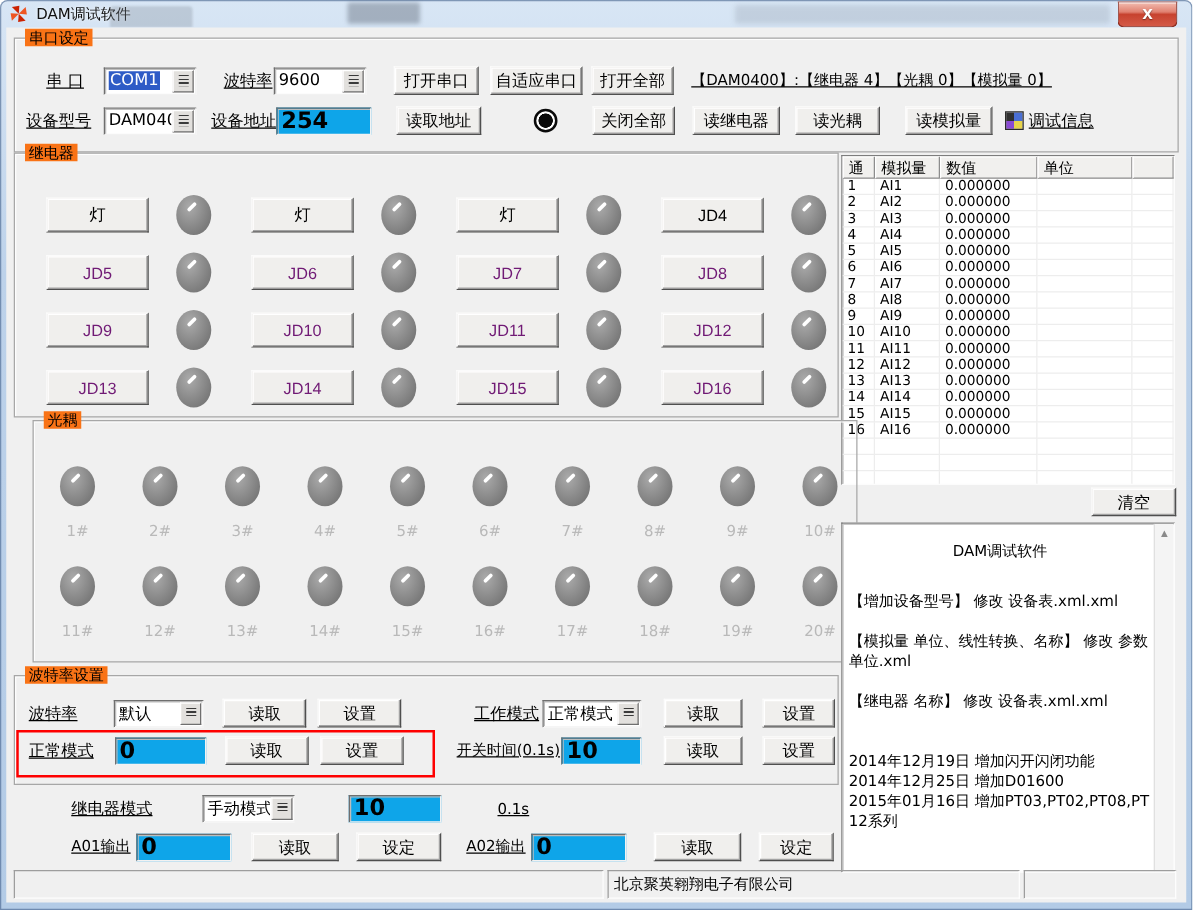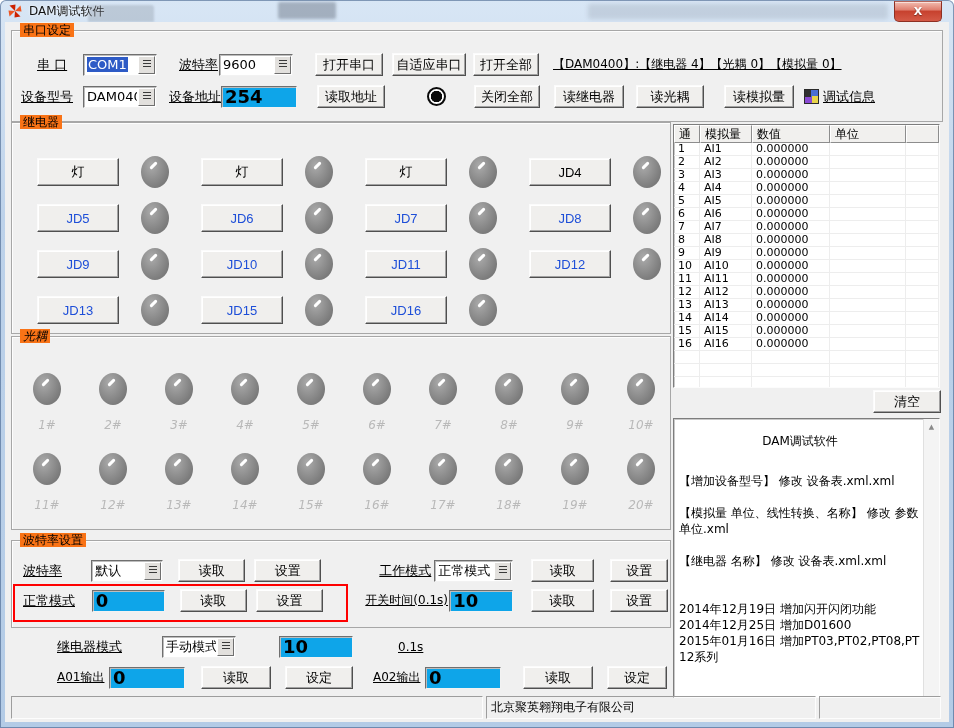--- a/index.html
+++ b/index.html
@@ -14,21 +14,21 @@
   .app-icon{width:16px;height:16px;margin-left:7px;flex:0 0 auto;}
   .title-text{margin-left:6px;font-size:12px;color:#111;text-shadow:0 0 3px rgba(255,255,255,.9);}
   .close-btn{position:absolute;top:1px;right:12px;width:46px;height:19px;display:flex;align-items:center;justify-content:center;background:linear-gradient(180deg,#f2bcb0 0%,#e08070 40%,#c7422f 50%,#d45a47 100%);border:1px solid #8e3023;border-top-color:#b4655a;border-radius:0 0 5px 5px;color:#fff;font-weight:bold;font-size:11px;box-shadow:inset 0 1px 0 rgba(255,255,255,.55);cursor:pointer;text-shadow:0 1px 1px rgba(0,0,0,.45);}
   
   .client{position:absolute;left:5px;top:22px;width:944px;height:700px;background:#f0f0f0;}
   
   .groupbox{position:absolute;border:1px solid #a7a7a7;box-shadow:inset 1px 1px 0 #fdfdfd;}
   .legend{position:absolute;top:-8px;left:8px;background:#f97316;padding:0 3px;font-size:12px;line-height:14px;}
   
   .btn3d{display:flex;align-items:center;justify-content:center;background:#f0efed;border:1px solid;border-color:#fbfbfb #4f4f4f #4f4f4f #fbfbfb;box-shadow:inset -1px -1px 0 #a2a2a2,inset 1px 1px 0 #ffffff;font-size:13px;color:#000;cursor:pointer;box-sizing:border-box;white-space:nowrap;}
-  .btn3d.disabled{color:#1d4ed8;}
+  .btn3d.disabled{color:#701a75;}
   .input3d{background:#0ea5e9;border:1px solid;border-color:#6f6f6f #f2f2f2 #f2f2f2 #6f6f6f;box-shadow:inset 1px 1px 0 #bdbdbd;box-sizing:border-box;display:flex;align-items:center;padding:0 3px;font-size:18px;font-weight:bold;}
   .combo{display:flex;align-items:stretch;background:#fff;border:1px solid;border-color:#6f6f6f #f2f2f2 #f2f2f2 #6f6f6f;box-shadow:inset 1px 1px 0 #bdbdbd;box-sizing:border-box;cursor:pointer;}
   .combo .val{flex:1;display:flex;align-items:center;padding:0 3px;font-size:13px;white-space:nowrap;overflow:hidden;}
   .combo .val .seltext{background:#2e5bc6;color:#ffffff;padding:0 1px;}
   .combo-btn{width:15px;margin:1px;background:#e2e0dd;border:1px solid;border-color:#fff #6f6f6f #6f6f6f #fff;display:flex;align-items:center;justify-content:center;flex:0 0 auto;}
   .combo-stripes{width:8px;height:9px;background:repeating-linear-gradient(180deg,#3a3a3a 0 1px,transparent 1px 3px);}
   .lbl{white-space:nowrap;font-size:13px;text-decoration:underline;}
   
   .abs-row{position:absolute;display:flex;align-items:center;height:23px;}
   
@@ -185,20 +185,24 @@
           </div>
           <div class="relay-cell">
             <button class="btn3d relay-btn disabled">JD12</button>
             <div class="lamp"></div>
           </div>
           <div class="relay-cell">
             <button class="btn3d relay-btn disabled">JD13</button>
             <div class="lamp"></div>
           </div>
           <div class="relay-cell">
+            <button class="btn3d relay-btn disabled">JD14</button>
+            <div class="lamp"></div>
+          </div>
+          <div class="relay-cell">
             <button class="btn3d relay-btn disabled">JD15</button>
             <div class="lamp"></div>
           </div>
           <div class="relay-cell">
             <button class="btn3d relay-btn disabled">JD16</button>
             <div class="lamp"></div>
           </div>
         </div>
     </div>
 
@@ -340,21 +344,21 @@
           <div class="tr">
             <div class="td"></div>
             <div class="td"></div>
             <div class="td"></div>
             <div class="td"></div>
             <div class="td"></div>
           </div>
         </div>
     </div>
 
-    <div class="groupbox" style="left:6px;top:314px;width:658px;height:192px;font-style:italic;">
+    <div class="groupbox" style="left:21px;top:314px;width:658px;height:192px;">
       <span class="legend">光耦</span>
       <div class="opto-row" style="top:36px;">
           <div class="opto-item">
             <div class="lamp"></div>
             <div class="opto-label">1#</div>
           </div>
           <div class="opto-item">
             <div class="lamp"></div>
             <div class="opto-label">2#</div>
           </div>

